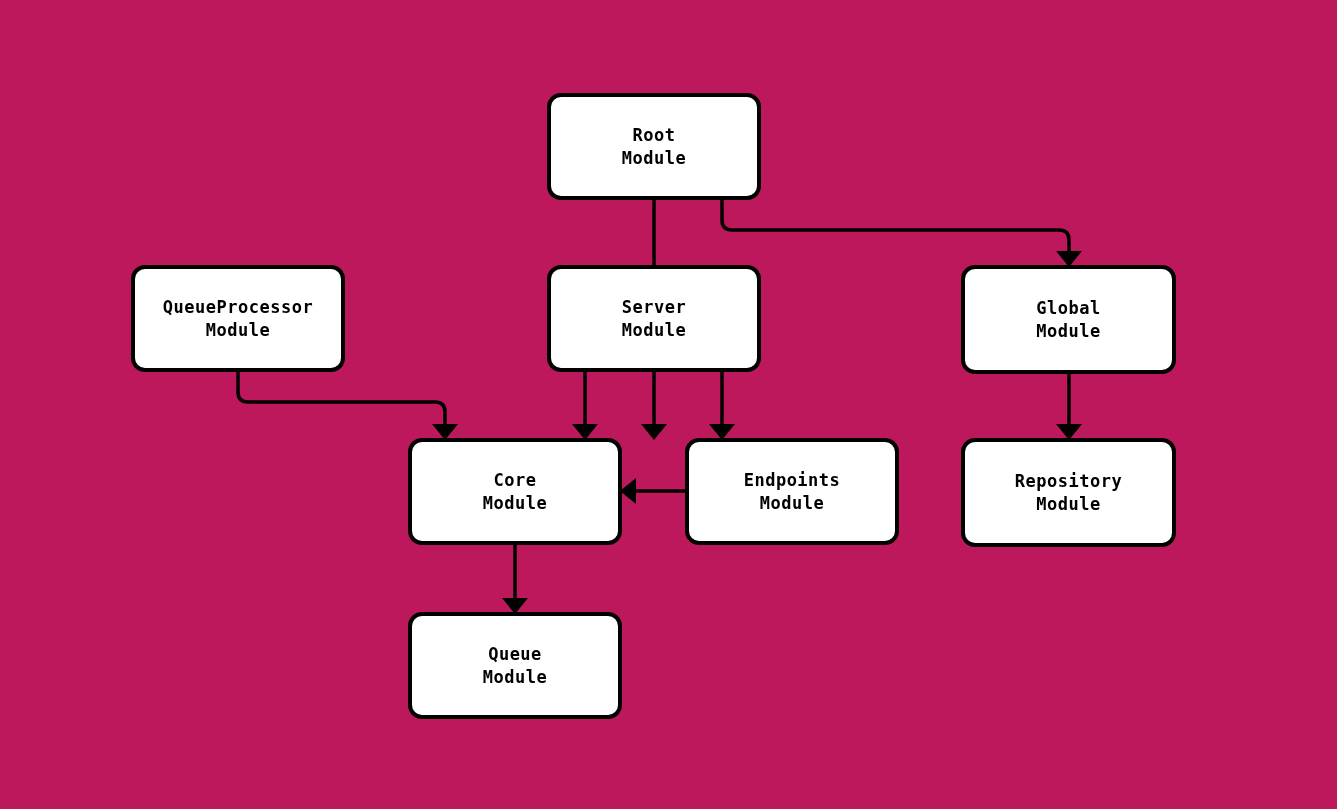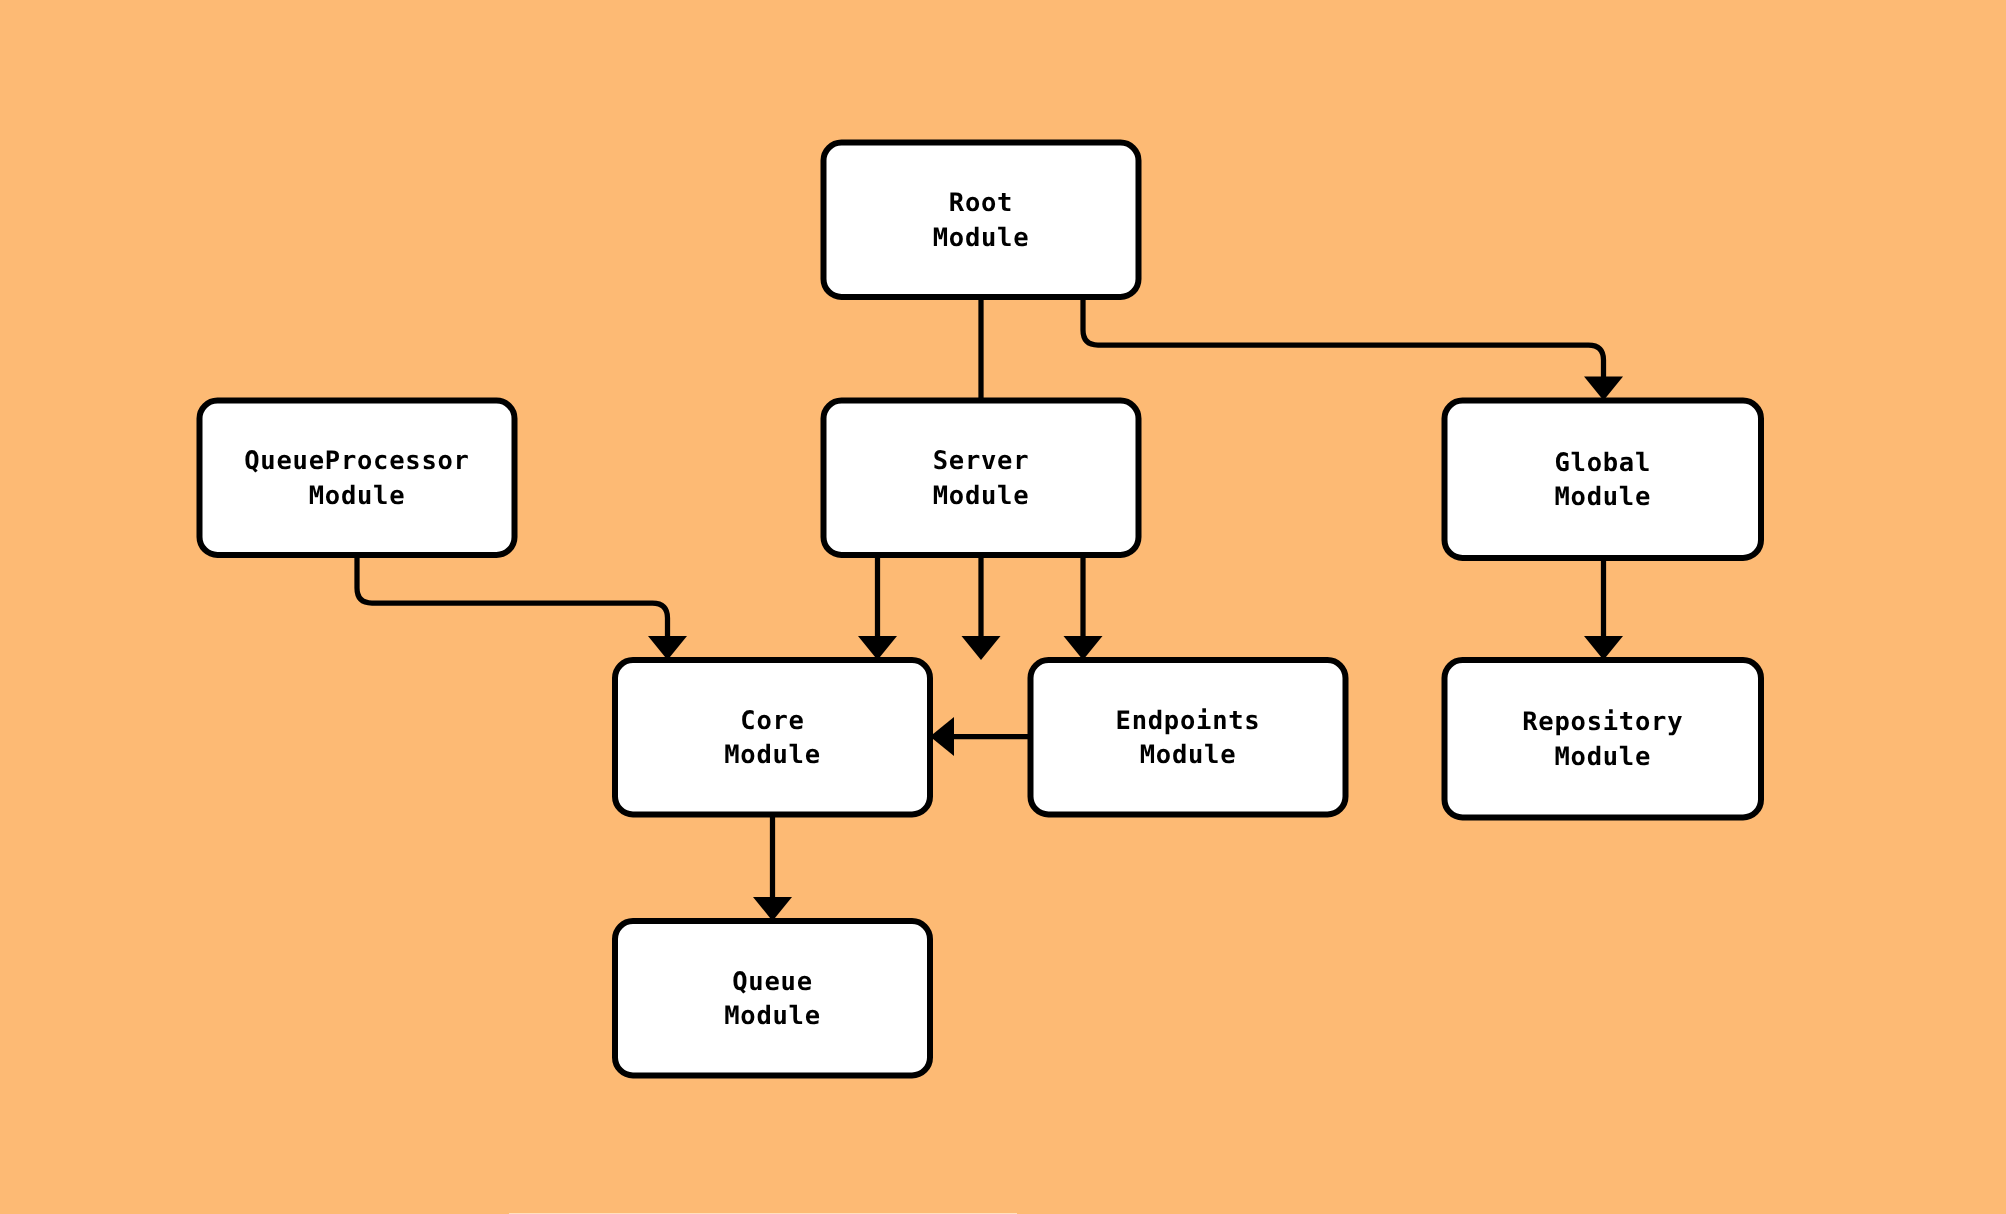--- a/index.html
+++ b/index.html
@@ -11,21 +11,21 @@
   body {
     width: 1337px;
     height: 809px;
     font-family: "DejaVu Sans Mono", "Liberation Mono", monospace;
     overflow: hidden;
   }
   #diagram-root {
     position: relative;
     width: 1337px;
     height: 809px;
-    background: #fdba74;
+    background: #be185d;
   }
   svg.diagram-canvas {
     display: block;
     width: 1337px;
     height: 809px;
   }
   .node-shape {
     fill: #ffffff;
     stroke: #000000;
     stroke-width: 4;

